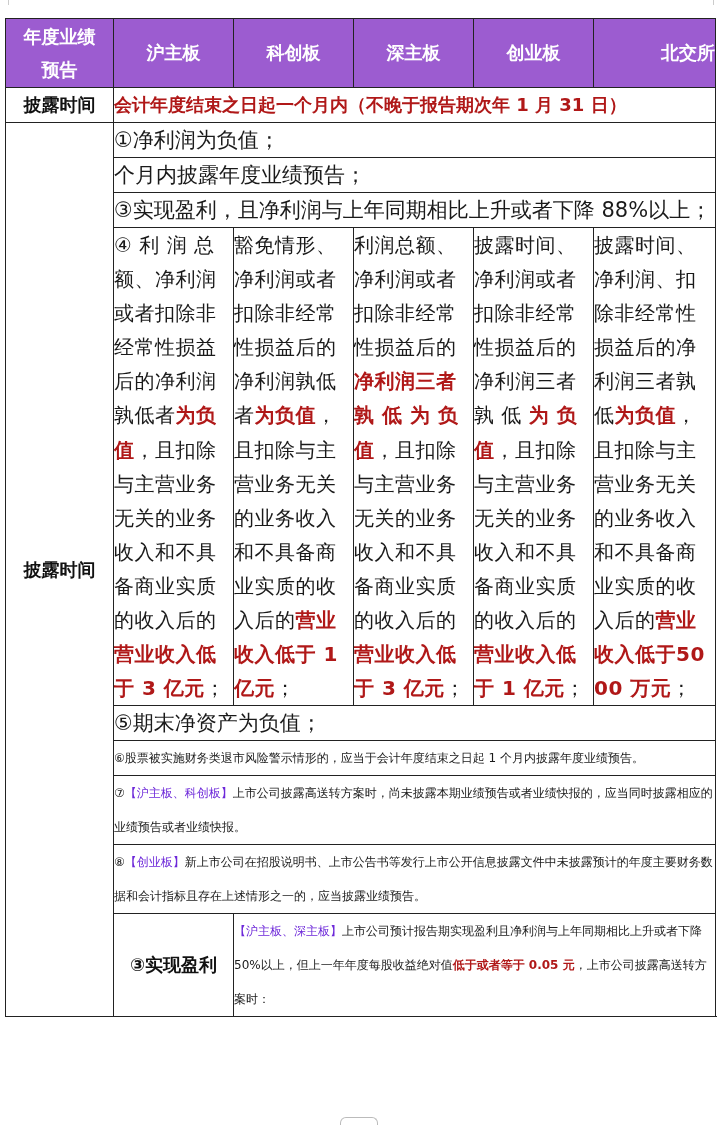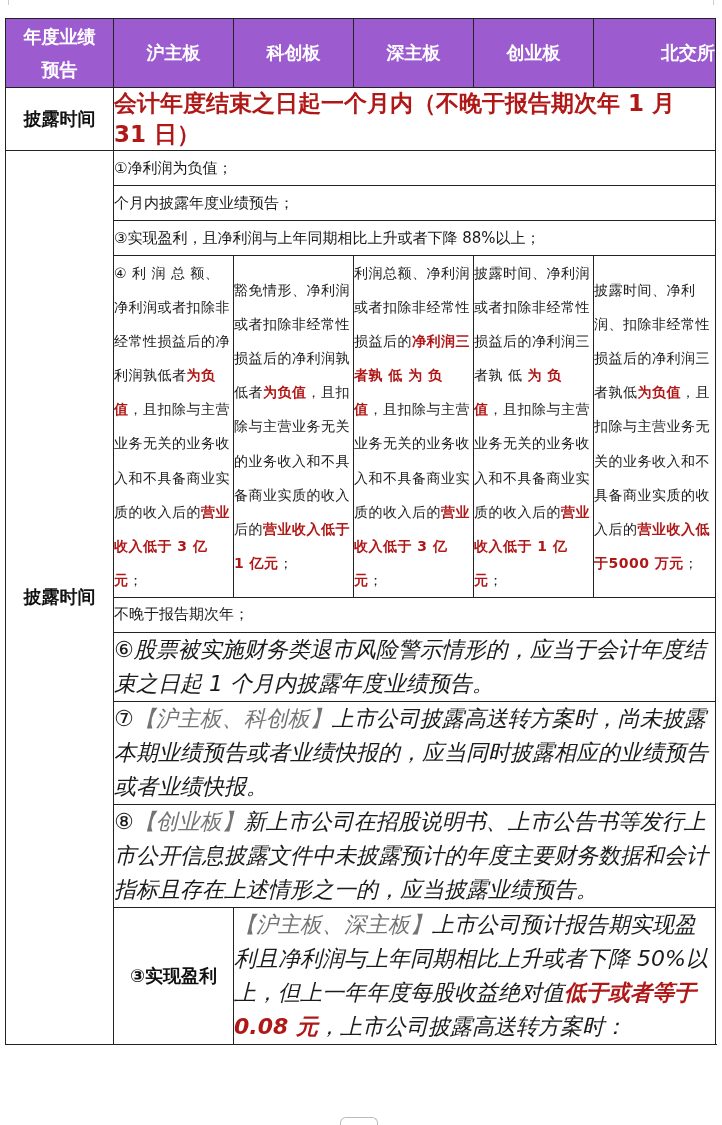--- a/index.html
+++ b/index.html
@@ -6,25 +6,25 @@
   body { width:722px; height:1125px; position:relative; overflow:hidden;
          font-family:"DejaVu Sans", "Liberation Sans", sans-serif; color:#111; }
   .topline { position:absolute; left:0; top:0; width:722px; height:5px; background:#fff; }
   .topline .tick { position:absolute; top:0; width:1px; height:5px; background:#ccc; }
   table.rules { position:absolute; left:5px; top:18px; width:710px; border-collapse:collapse; table-layout:fixed; }
   table.rules td, table.rules th { border:1px solid #222; padding:0; vertical-align:middle; }
   th.hdr { background:#9c5cd0; color:#fff; font-weight:bold; font-size:18px; text-align:center; height:68px; border-color:#e8e0f0; border-bottom:1px solid #222; border-top:1px solid #222; }
   th.hdr.first { line-height:33px; border-left:1px solid #222; }
   th.hdr.last { border-right:1px solid #222;text-align:right; }
   td.label { font-weight:bold; font-size:18px; text-align:center; color:#111; }
-  td.time { color:#b01818; font-weight:bold; font-size:23px; padding-left:8px; height:34px; }
-  td.line { font-size:15px; padding-left:7px; height:34px; color:#1a1a1a; }
-  td.multi { font-size:22px; padding:2px 7px; line-height:34px; color:#1a1a1a;font-style:italic; }
-  td.col4 { font-size:14px; line-height:34.1px; padding:3px 6px 3px 7px; vertical-align:top; color:#1a1a1a; word-break:break-all; letter-spacing:0.5px; }
-  .red { color:#737373; }
+  td.time { color:#b01818; font-weight:bold; font-size:18px; padding-left:8px; height:34px; }
+  td.line { font-size:21px; padding-left:7px; height:34px; color:#1a1a1a; }
+  td.multi { font-size:12px; padding:2px 7px; line-height:34px; color:#1a1a1a; }
+  td.col4 { font-size:20px; line-height:34.1px; padding:3px 6px 3px 7px; vertical-align:top; color:#1a1a1a; word-break:break-all; letter-spacing:0.5px; }
+  .red { color:#6d28d9; }
   .redb { color:#b01818; font-weight:bold; }
   .bottom-tab { position:absolute; left:340px; top:1117px; width:36px; height:12px; border:1px solid #bbb; border-bottom:none; border-radius:6px 6px 0 0; background:#fff; }
 </style>
 </head>
 <body>
 
 <div class="topline">
   <span class="tick" style="left:8px"></span>
   <span class="tick" style="left:713px"></span>
 </div>
@@ -79,38 +79,38 @@
     </td>
     <td class="col4">
       <span>披露时间、净利润或者扣除非经常性损益后的净利润三者孰 低 </span><span class="redb">为 负 值</span><span>，且扣除与主营业务无关的业务收入和不具备商业实质的收入后的</span><span class="redb">营业收入低于 1 亿元</span><span>；</span>
     </td>
     <td class="col4">
       <span>披露时间、净利润、扣除非经常性损益后的净利润三者孰低</span><span class="redb">为负值</span><span>，且扣除与主营业务无关的业务收入和不具备商业实质的收入后的</span><span class="redb">营业收入低于5000 万元</span><span>；</span>
     </td>
   </tr>
 
   <tr>
-    <td class="line" colspan="5">不晚于报告期次年；</td>
+    <td class="line" colspan="5">⑤期末净资产为负值；</td>
   </tr>
   <tr>
     <td class="multi" colspan="5">⑥股票被实施财务类退市风险警示情形的，应当于会计年度结束之日起 1 个月内披露年度业绩预告。</td>
   </tr>
   <tr>
     <td class="multi" colspan="5">
       <span>⑦</span><span class="red">【沪主板、科创板】</span><span>上市公司披露高送转方案时，尚未披露本期业绩预告或者业绩快报的，应当同时披露相应的业绩预告或者业绩快报。</span>
     </td>
   </tr>
   <tr>
     <td class="multi" colspan="5">
       <span>⑧</span><span class="red">【创业板】</span><span>新上市公司在招股说明书、上市公告书等发行上市公开信息披露文件中未披露预计的年度主要财务数据和会计指标且存在上述情形之一的，应当披露业绩预告。</span>
     </td>
   </tr>
 
   <tr>
     <td class="label">③实现盈利</td>
     <td class="multi" colspan="5">
-      <span class="red">【沪主板、深主板】</span><span>上市公司预计报告期实现盈利且净利润与上年同期相比上升或者下降 50%以上，但上一年年度每股收益绝对值</span><span class="redb">低于或者等于 0.08 元</span><span>，上市公司披露高送转方案时：</span>
+      <span class="red">【沪主板、深主板】</span><span>上市公司预计报告期实现盈利且净利润与上年同期相比上升或者下降 50%以上，但上一年年度每股收益绝对值</span><span class="redb">低于或者等于 0.05 元</span><span>，上市公司披露高送转方案时：</span>
     </td>
   </tr>
 </tbody>
   </table>
 
 <div class="bottom-tab"></div>
 
 </body></html>

